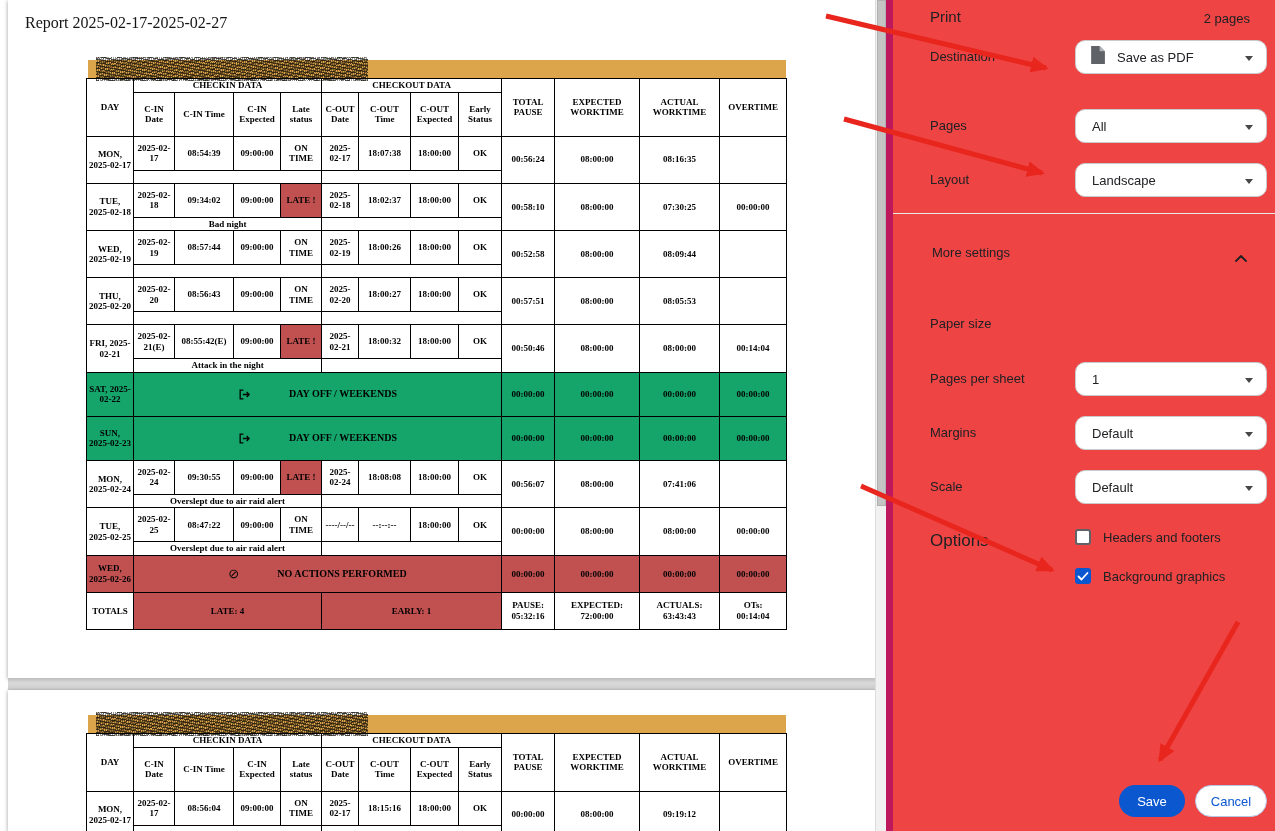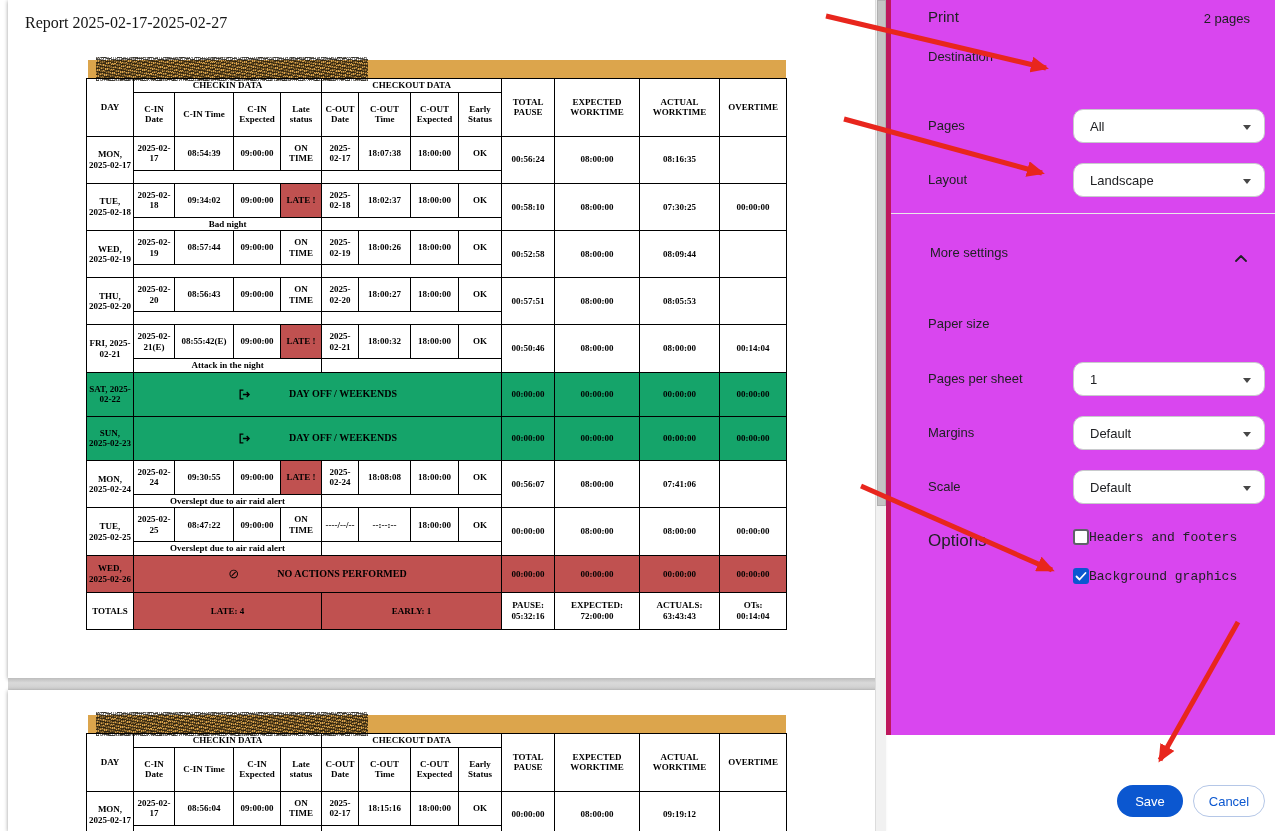--- a/index.html
+++ b/index.html
@@ -45,22 +45,22 @@
   .bigrow-label { display:flex; align-items:center; justify-content:center; gap:38px; font-size:10px; }
   .noact-glyph { font-size:13px; font-weight:normal; }
 
   
   .scrollbar { position:absolute; left:875px; top:0; width:11px; height:831px; background:#f1f1f1;
                border-left:1px solid #dcdcdc; }
   .scroll-thumb { position:absolute; left:1px; top:0; width:9px; height:506px; background:#c4c4c4;
                   border:1px solid #b0b0b0; }
 
   
-  .panel { position:absolute; left:886px; top:0; width:389px; height:735px; background:#d946ef;
-           border-left:5px solid #be185d; color:#202124; }
+  .panel { position:absolute; left:886px; top:0; width:389px; height:831px; background:#ef4444;
+           border-left:7px solid #be185d; color:#202124; }
   .panel-header { position:absolute; top:8px; left:37px; right:25px; height:22px; }
   .panel-title { font-size:15px; }
   .pages-count { position:absolute; right:0; top:3px; font-size:13px; font-weight:500; }
 
   .setting-row { position:absolute; left:0; width:100%; height:34px; }
   .setting-label { position:absolute; left:37px; top:0; line-height:34px; font-size:13px; color:#202124; }
   .select-box { position:absolute; left:182px; top:0; width:192px; height:34px; border:1px solid #c8cacc;
                 border-radius:10px; background:#fff; display:flex; align-items:center; cursor:pointer; }
   .select-value { font-size:13px; color:#202124; margin-left:16px; }
   .select-box .doc-ic { margin-left:14px; margin-right:12px; }
@@ -72,21 +72,21 @@
   .separator { position:absolute; left:0; top:213px; width:100%; height:1px; background:#e9e9e9; }
   .more-settings { position:absolute; left:2px; top:240px; width:100%; height:26px; cursor:pointer; }
   .more-settings .setting-label { line-height:26px; }
   .chevron { position:absolute; right:30px; top:8px; }
 
   .options-label { position:absolute; left:37px; top:531px; font-size:17px; }
   .checkbox-row { position:absolute; left:182px; width:200px; height:18px; display:flex; align-items:center; cursor:pointer; }
   .cb { width:16px; height:16px; border-radius:3px; flex:0 0 16px; position:relative; }
   .cb.unchecked { border:2px solid #5f6368; background:#fff; }
   .cb.checked { background:#0b57d0; }
-  .cb-label { margin-left:0; font-size:13px; color:#202124;font-family:Liberation Mono, monospace; }
+  .cb-label { margin-left:12px; font-size:13px; color:#202124; }
 
   .btn { position:absolute; top:785px; height:32px; border-radius:16px; font-size:13px; font-weight:500;
          display:flex; align-items:center; justify-content:center; cursor:pointer;
          font-family:"Liberation Sans", sans-serif; }
   .btn-save { left:226px; width:66px; background:#0b57d0; color:#fff; border:none; }
   .btn-cancel { left:302px; width:72px; background:#fff; color:#0b57d0; border:1px solid #b5c7e7; }
 
   .arrows { position:absolute; left:0; top:0; width:1275px; height:831px; pointer-events:none; z-index:50; }
 </style>
 </head>
@@ -410,20 +410,28 @@
 
 <div class="panel">
   <div class="panel-header">
     <span class="panel-title">Print</span>
     <span class="pages-count">2 pages</span>
   </div>
 
   <div id="top-rows">
       <div class="setting-row" style="top: 40px;">
         <span class="setting-label">Destination</span>
+        <div class="select-box">
+          <span class="doc-ic"><svg width="15" height="18" viewBox="0 0 14 17">
+              <path d="M1 0 h8 l5 5 v12 H1 Z" fill="#5f6368"></path>
+              <path d="M9 0 l5 5 h-5 Z" fill="#aeb1b5"></path>
+            </svg></span>
+          <span class="select-value">Save as PDF</span>
+          <span class="caret"></span>
+        </div>
       </div>
       <div class="setting-row" style="top: 109px;">
         <span class="setting-label">Pages</span>
         <div class="select-box">
           <span class="select-value">All</span>
           <span class="caret"></span>
         </div>
       </div>
       <div class="setting-row" style="top: 163px;">
         <span class="setting-label">Layout</span>

